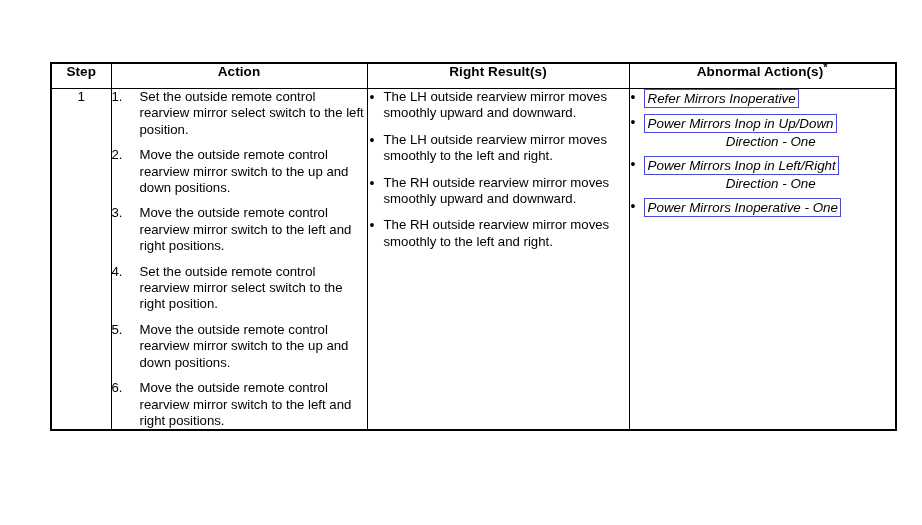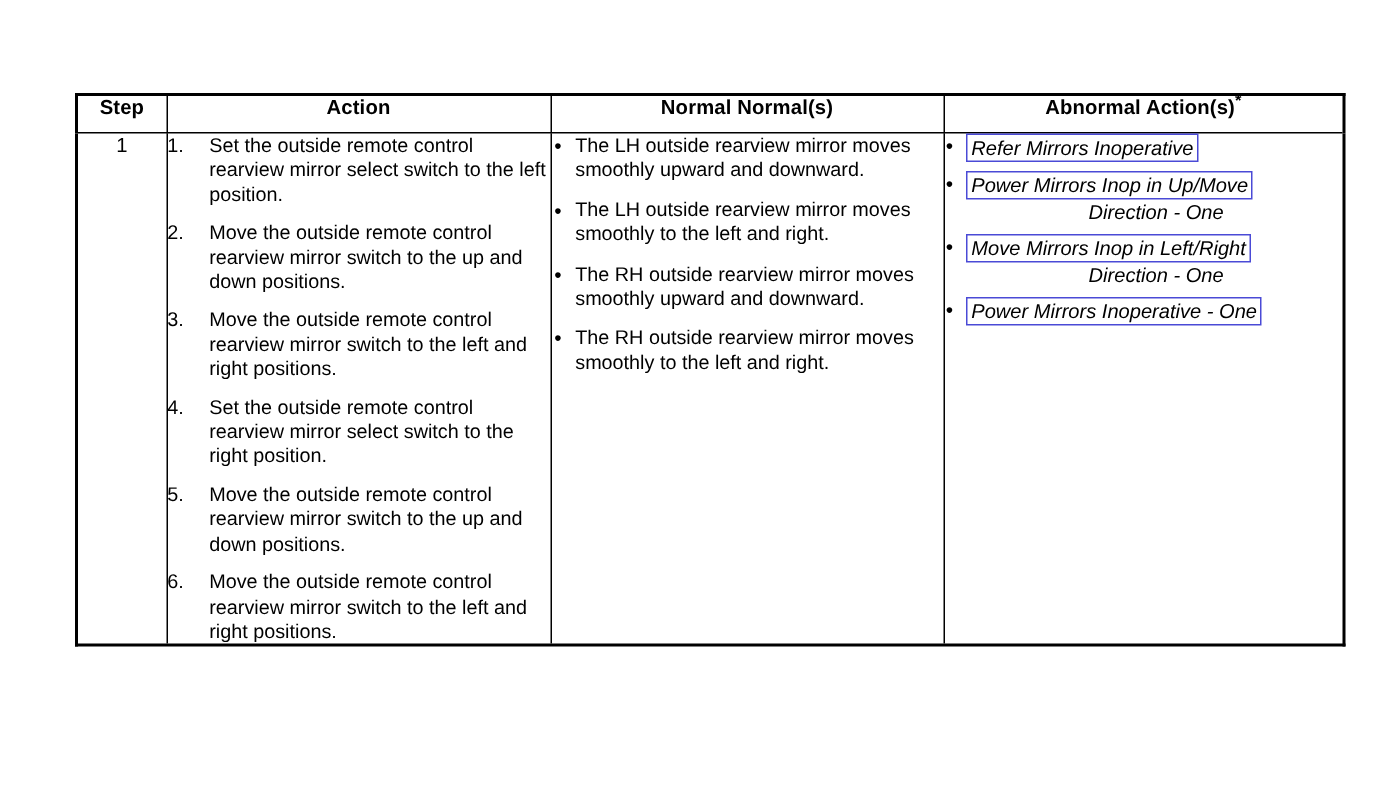--- a/index.html
+++ b/index.html
@@ -198,21 +198,21 @@
 
   <thead>
     <tr>
       <th>
         <span>Step</span>
       </th>
       <th>
         <span>Action</span>
       </th>
       <th>
-        <span>Normal Normal(s)</span>
+        <span>Right Result(s)</span>
       </th>
       <th>
         <span>Abnormal Action(s)</span><span class="hdr-star">*</span>
       </th>
     </tr>
   </thead>
 
   <tbody>
     <tr>
 
@@ -259,24 +259,24 @@
           </li>
         </ul>
       </td>
 
       <td class="cell-abnormal">
         <ul class="link-list">
           <li>
             <span class="dot">•</span><span class="link-box">Refer Mirrors Inoperative</span>
           </li>
           <li>
-            <span class="dot">•</span><span class="link-box">Power Mirrors Inop in Up/Move</span><span class="link-cont">Direction - One</span>
-          </li>
-          <li>
-            <span class="dot">•</span><span class="link-box">Move Mirrors Inop in Left/Right</span><span class="link-cont">Direction - One</span>
+            <span class="dot">•</span><span class="link-box">Power Mirrors Inop in Up/Down</span><span class="link-cont">Direction - One</span>
+          </li>
+          <li>
+            <span class="dot">•</span><span class="link-box">Power Mirrors Inop in Left/Right</span><span class="link-cont">Direction - One</span>
           </li>
           <li>
             <span class="dot">•</span><span class="link-box">Power Mirrors Inoperative - One</span>
           </li>
         </ul>
       </td>
     </tr>
 
   </tbody>
 </table>

